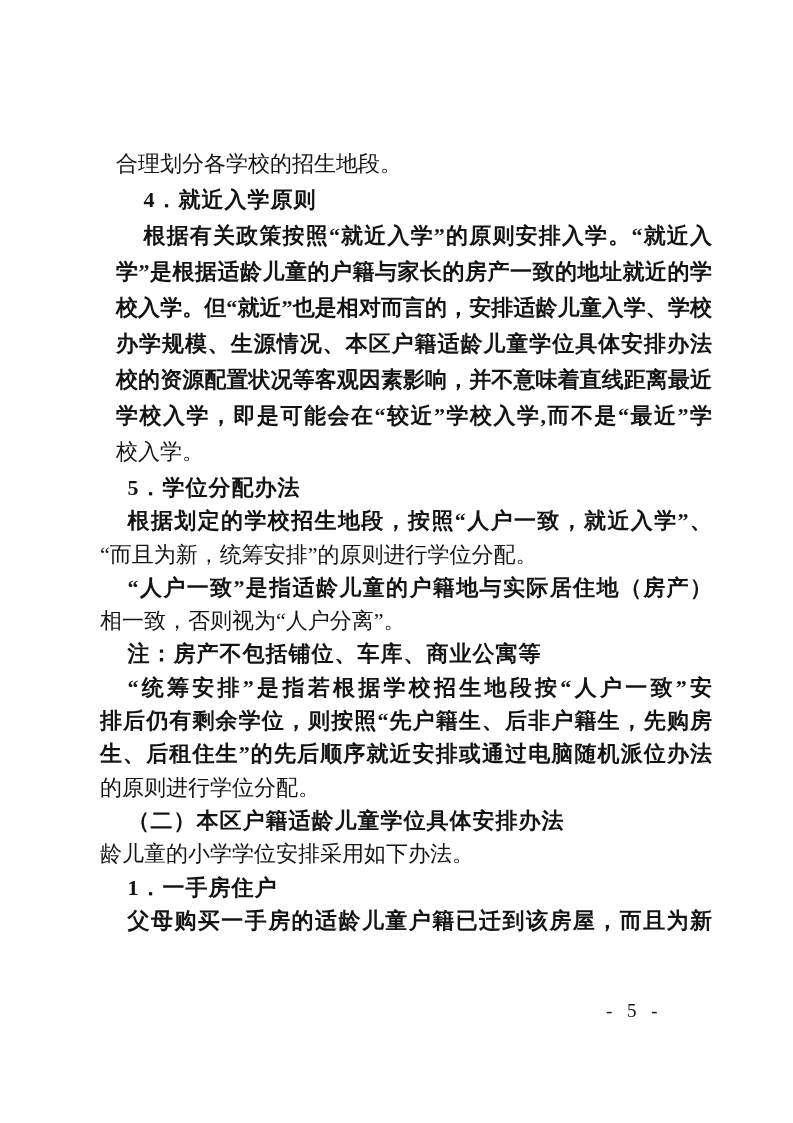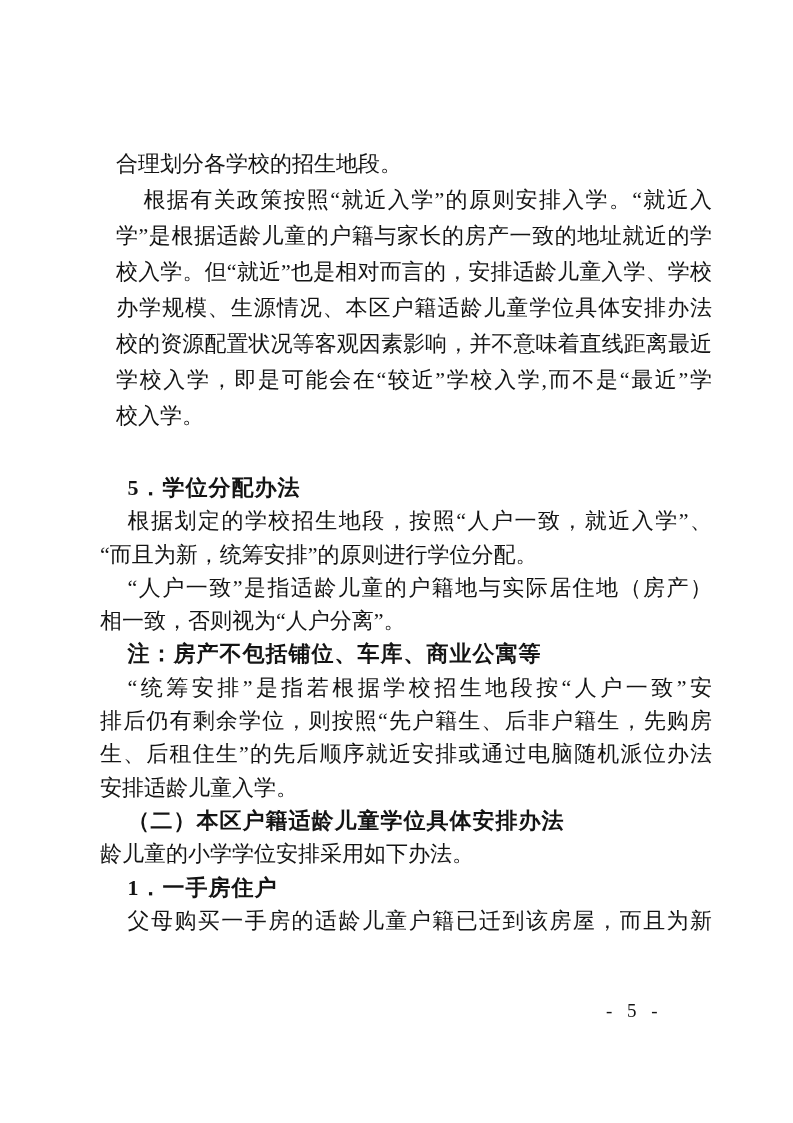--- a/index.html
+++ b/index.html
@@ -27,59 +27,61 @@
     font-size: 22px;
     white-space: nowrap;
     overflow: visible;
   }
   .b1 .ln { line-height: 36px; height: 36px; margin-left: 16px; }
   .b2 .ln { line-height: 33.3px; height: 33.3px; }
   .j {
     text-align: justify;
     text-align-last: justify;
     text-justify: inter-character;
+    font-weight: bold;
   }
   .ind { text-indent: 1.25em; }
   .hd { font-weight: 700; letter-spacing: 1px; }
   .pageno {
     position: absolute;
     left: 606px;
     top: 1000px;
     font-size: 19px;
     letter-spacing: 5px;
     color: #141414;
   }
 </style>
 </head>
 <body>
 
 <div class="page">
 
   <div class="block b1">
     <div class="ln">合理划分各学校的招生地段。</div>
+    <div class="ln hd ind">4．就近入学原则</div>
     <div class="ln j ind">根据有关政策按照“就近入学”的原则安排入学。“就近入</div>
     <div class="ln j">学”是根据适龄儿童的户籍与家长的房产一致的地址就近的学</div>
     <div class="ln j">校入学。但“就近”也是相对而言的，安排适龄儿童入学、学校</div>
     <div class="ln j">办学规模、生源情况、本区户籍适龄儿童学位具体安排办法</div>
     <div class="ln j">校的资源配置状况等客观因素影响，并不意味着直线距离最近</div>
     <div class="ln j">学校入学，即是可能会在“较近”学校入学,而不是“最近”学</div>
     <div class="ln">校入学。</div>
   </div>
 
   <div class="block b2">
     <div class="ln hd ind">5．学位分配办法</div>
     <div class="ln j ind">根据划定的学校招生地段，按照“人户一致，就近入学”、</div>
     <div class="ln">“而且为新，统筹安排”的原则进行学位分配。</div>
     <div class="ln j ind">“人户一致”是指适龄儿童的户籍地与实际居住地（房产）</div>
     <div class="ln">相一致，否则视为“人户分离”。</div>
     <div class="ln hd ind">注：房产不包括铺位、车库、商业公寓等</div>
     <div class="ln j ind">“统筹安排”是指若根据学校招生地段按“人户一致”安</div>
     <div class="ln j">排后仍有剩余学位，则按照“先户籍生、后非户籍生，先购房</div>
     <div class="ln j">生、后租住生”的先后顺序就近安排或通过电脑随机派位办法</div>
-    <div class="ln">安排适龄儿童入学。</div>
+    <div class="ln">的原则进行学位分配。</div>
     <div class="ln hd ind">（二）本区户籍适龄儿童学位具体安排办法</div>
     <div class="ln">龄儿童的小学学位安排采用如下办法。</div>
     <div class="ln hd ind">1．一手房住户</div>
     <div class="ln j ind">父母购买一手房的适龄儿童户籍已迁到该房屋，而且为新</div>
   </div>
 
   <div class="pageno">- 5 -</div>
 
 </div>
 

